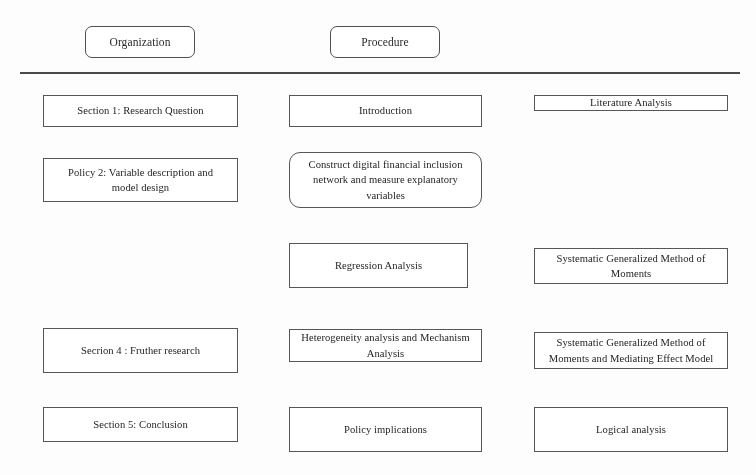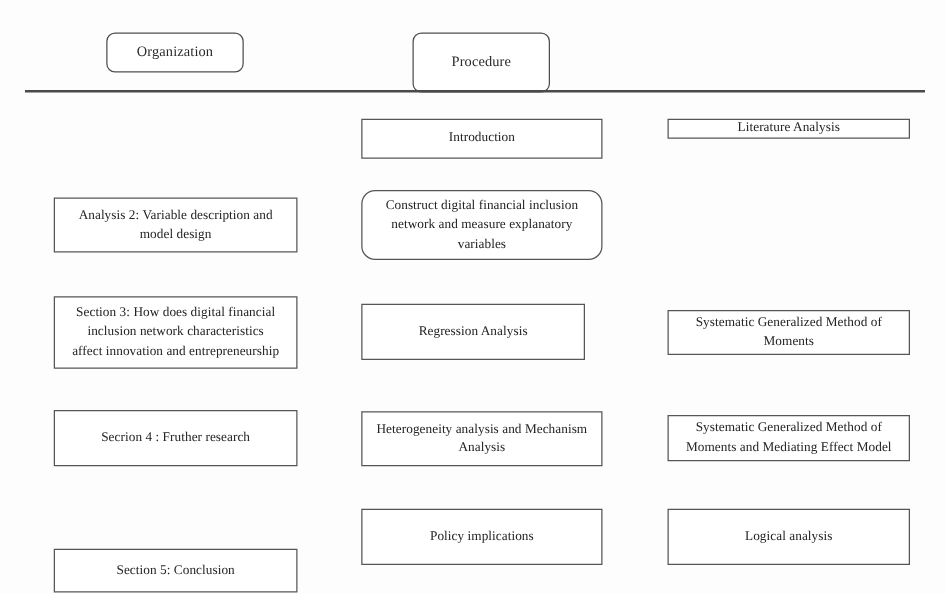--- a/index.html
+++ b/index.html
@@ -80,70 +80,68 @@
 </style>
 </head>
 <body>
 
 <div id="diagram">
 
   <div class="header-box" style="left:85px; top:26px; width:110px; height:32px;">
     <span class="header-text">Organization</span>
   </div>
 
-  <div class="header-box" style="left:330px; top:26px; width:110px; height:48px;">
+  <div class="header-box" style="left:330px; top:26px; width:110px; height:32px;">
     <span class="header-text">Procedure</span>
   </div>
 
 
   <div class="divider"></div>
 
+  <div class="cell-box" style="left:43px; top:95px; width:195px; height:32px;">
+    <span class="cell-text">Section 1: Research Question</span>
+  </div>
   <div class="cell-box" style="left:289px; top:95px; width:193px; height:32px;">
     <span class="cell-text">Introduction</span>
   </div>
   <div class="cell-box" style="left:534px; top:95px; width:194px; height:16px;">
     <span class="cell-text">Literature Analysis</span>
   </div>
 
   <div class="cell-box" style="left:43px; top:158px; width:195px; height:44px;">
-    <span class="cell-text">Analysis 2: Variable description and
+    <span class="cell-text">Policy 2: Variable description and
 model design</span>
   </div>
   <div class="cell-box" style="left:289px; top:152px; width:193px; height:56px;border-radius:11px;">
     <span class="cell-text">Construct digital financial inclusion
 network and measure explanatory
 variables</span>
   </div>
 
-  <div class="cell-box" style="left:43px; top:237px; width:195px; height:58px;">
-    <span class="cell-text">Section 3: How does digital financial
-inclusion network characteristics
-affect innovation and entrepreneurship</span>
-  </div>
   <div class="cell-box" style="left:289px; top:243px; width:179px; height:45px;">
     <span class="cell-text">Regression Analysis</span>
   </div>
   <div class="cell-box" style="left:534px; top:248px; width:194px; height:36px;">
     <span class="cell-text">Systematic Generalized Method of
 Moments</span>
   </div>
 
   <div class="cell-box" style="left:43px; top:328px; width:195px; height:45px;">
     <span class="cell-text">Secrion 4 : Fruther research</span>
   </div>
-  <div class="cell-box" style="left:289px; top:329px; width:193px; height:44px;">
+  <div class="cell-box" style="left:289px; top:329px; width:193px; height:33px;">
     <span class="cell-text">Heterogeneity analysis and Mechanism
 Analysis</span>
   </div>
   <div class="cell-box" style="left:534px; top:332px; width:194px; height:37px;">
     <span class="cell-text">Systematic Generalized Method of
 Moments and Mediating Effect Model</span>
   </div>
 
-  <div class="cell-box" style="left:43px; top:407px; width:195px; height:35px;margin-top:32px;">
+  <div class="cell-box" style="left:43px; top:407px; width:195px; height:35px;">
     <span class="cell-text">Section 5: Conclusion</span>
   </div>
   <div class="cell-box" style="left:534px; top:407px; width:194px; height:45px;">
     <span class="cell-text">Logical analysis</span>
   </div>
   <div class="cell-box" style="left:289px; top:407px; width:193px; height:45px;">
     <span class="cell-text">Policy implications</span>
   </div>
 
 </div>

